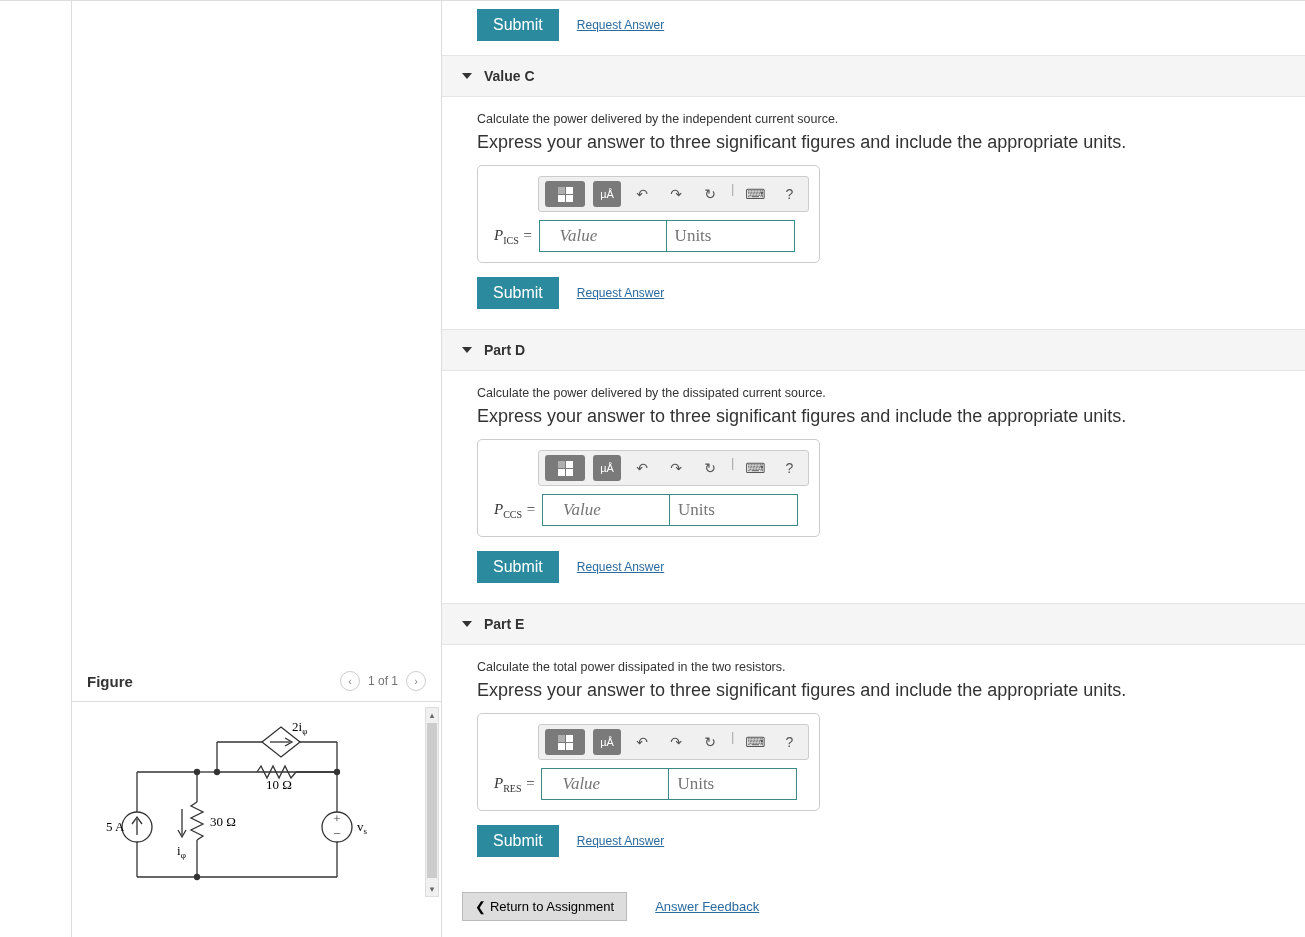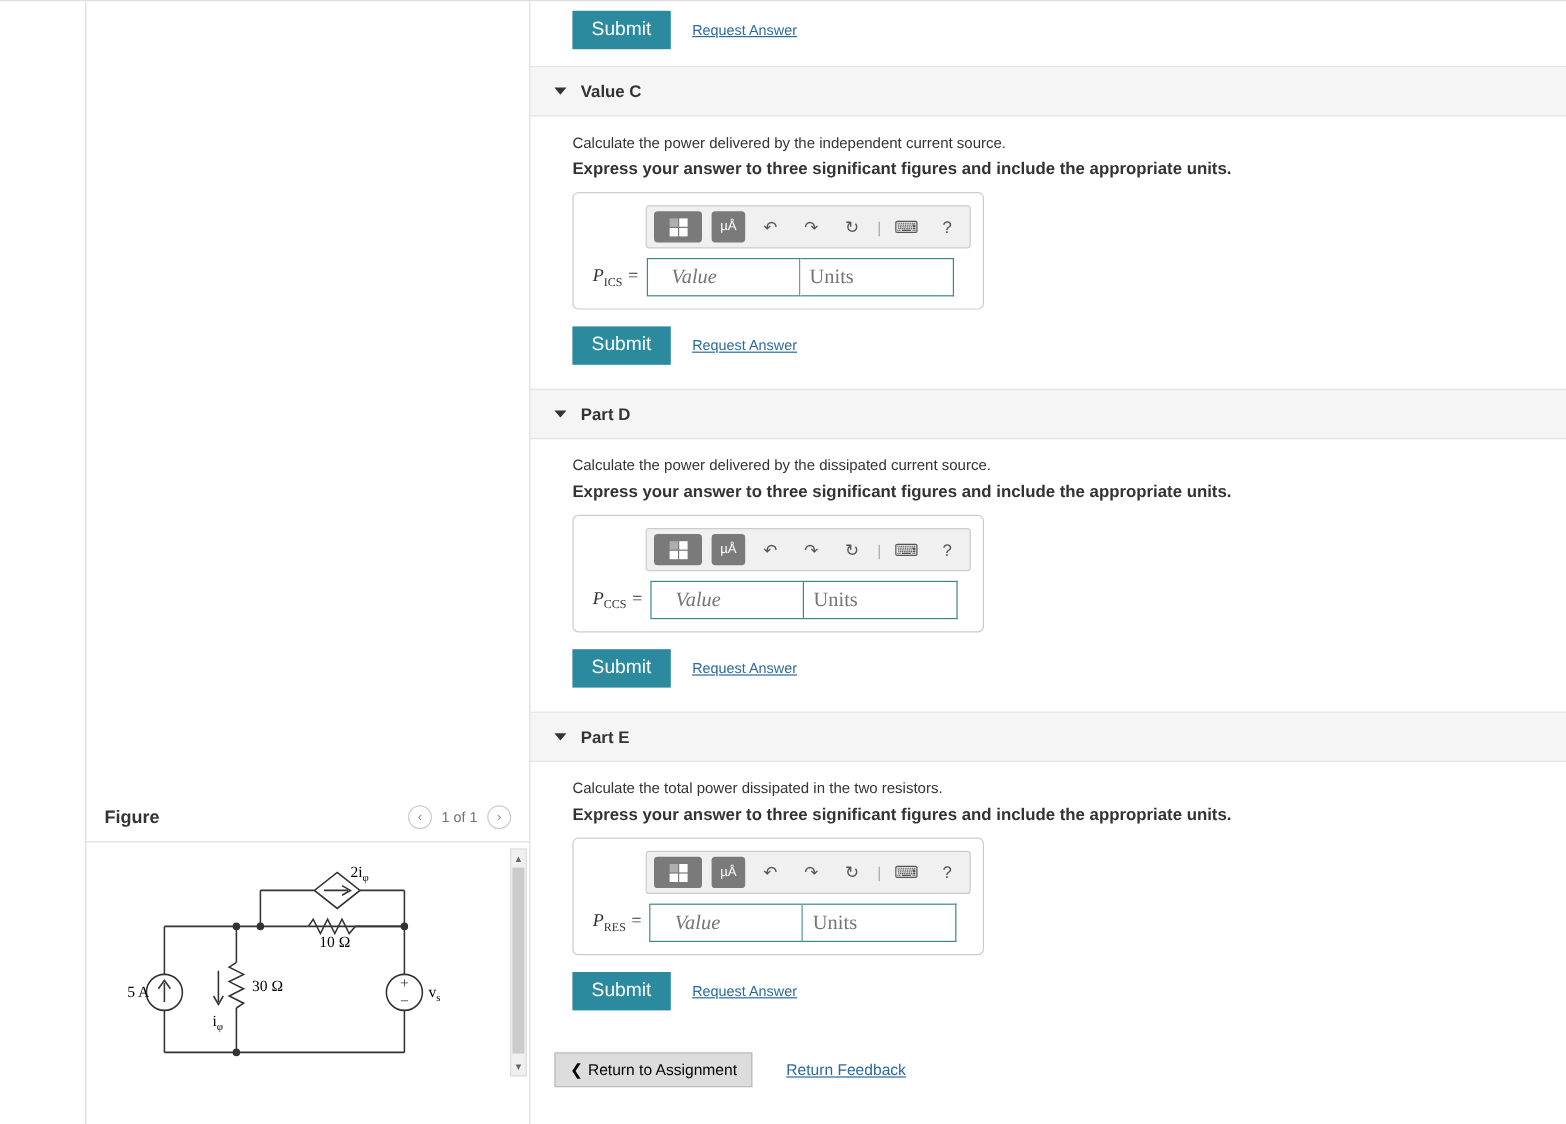--- a/index.html
+++ b/index.html
@@ -19,24 +19,24 @@
 .figure-scroll-thumb { position: absolute; top: 15px; left: 1px; right: 1px; height: 155px; background: #ccc; }
 .figure-scroll-arrow { position: absolute; left: 0; right: 0; height: 12px; display: flex; align-items: center; justify-content: center; font-size: 9px; color: #666; }
 .figure-scroll-arrow.top { top: 1px; }
 .figure-scroll-arrow.bot { bottom: 1px; }
 
 .part-header { background: #f5f5f5; padding: 12px 20px; display: flex; align-items: center; gap: 12px; border-top: 1px solid #e5e5e5; border-bottom: 1px solid #e5e5e5; }
 .caret-down { width: 0; height: 0; border-left: 5px solid transparent; border-right: 5px solid transparent; border-top: 6px solid #333; }
 .part-title { font-weight: bold; font-size: 14px; }
 .part-body { padding: 15px 35px 20px 35px; }
 .part-body .prompt { font-size: 12.5px; color: #333; margin-bottom: 6px; }
-.part-body .instr { font-size: 14px; font-weight: bold; margin-bottom: 12px; }
+.part-body .instr { font-size: 18px; font-weight: normal; margin-bottom: 12px; }
 
 .answer-box { border: 1px solid #ccc; border-radius: 5px; padding: 10px 10px 10px 10px; display: inline-block; min-width: 325px; }
-.toolbar { background: #f0f0f0; border: 1px solid #ccc; border-radius: 3px; padding: 4px 6px; display: flex; align-items: center; gap: 8px; margin-left: 50px; margin-bottom: 8px; }
+.toolbar { background: #f0f0f0; border: 1px solid #ccc; border-radius: 3px; padding: 4px 6px; display: flex; gap: 8px; margin-left: 50px; margin-bottom: 8px; }
 .tb-btn { width: 26px; height: 26px; display: flex; align-items: center; justify-content: center; border-radius: 3px; cursor: pointer; font-size: 14px; color: #555; }
 .tb-btn.grey { background: #7a7a7a; color: #fff; width: 40px; }
 .tb-btn.grey2 { background: #7a7a7a; color: #fff; width: 28px; font-size: 11px; }
 .tb-sep { color: #aaa; }
 .answer-row { display: flex; align-items: center; gap: 0; padding-left: 6px; }
 .var-label { font-style: italic; font-family: 'Times New Roman', serif; font-size: 15px; margin-right: 6px; }
 .var-label .sub { font-size: 10px; font-style: normal; vertical-align: sub; }
 .value-input { width: 128px; height: 32px; border: 1px solid #3a8a8a; padding: 0 20px; font-family: 'Times New Roman', serif; font-style: italic; font-size: 17px; color: #888; }
 .units-input { width: 128px; height: 32px; border: 1px solid #3a8a8a; border-left: none; padding: 0 8px; font-family: 'Times New Roman', serif; font-size: 17px; color: #888; }
 
@@ -266,17 +266,17 @@
         <button class="submit-btn">Submit</button>
         <a class="req-link">Request Answer</a>
       </div>
     </div>
 
     <div class="footer-row">
       <button class="return-btn">
         <span>❮</span>
         <span>Return to Assignment</span>
       </button>
-      <a class="feedback-link">Return Feedback</a>
+      <a class="feedback-link">Answer Feedback</a>
     </div>
 
   </div>
 </div>
 
 </body></html>

